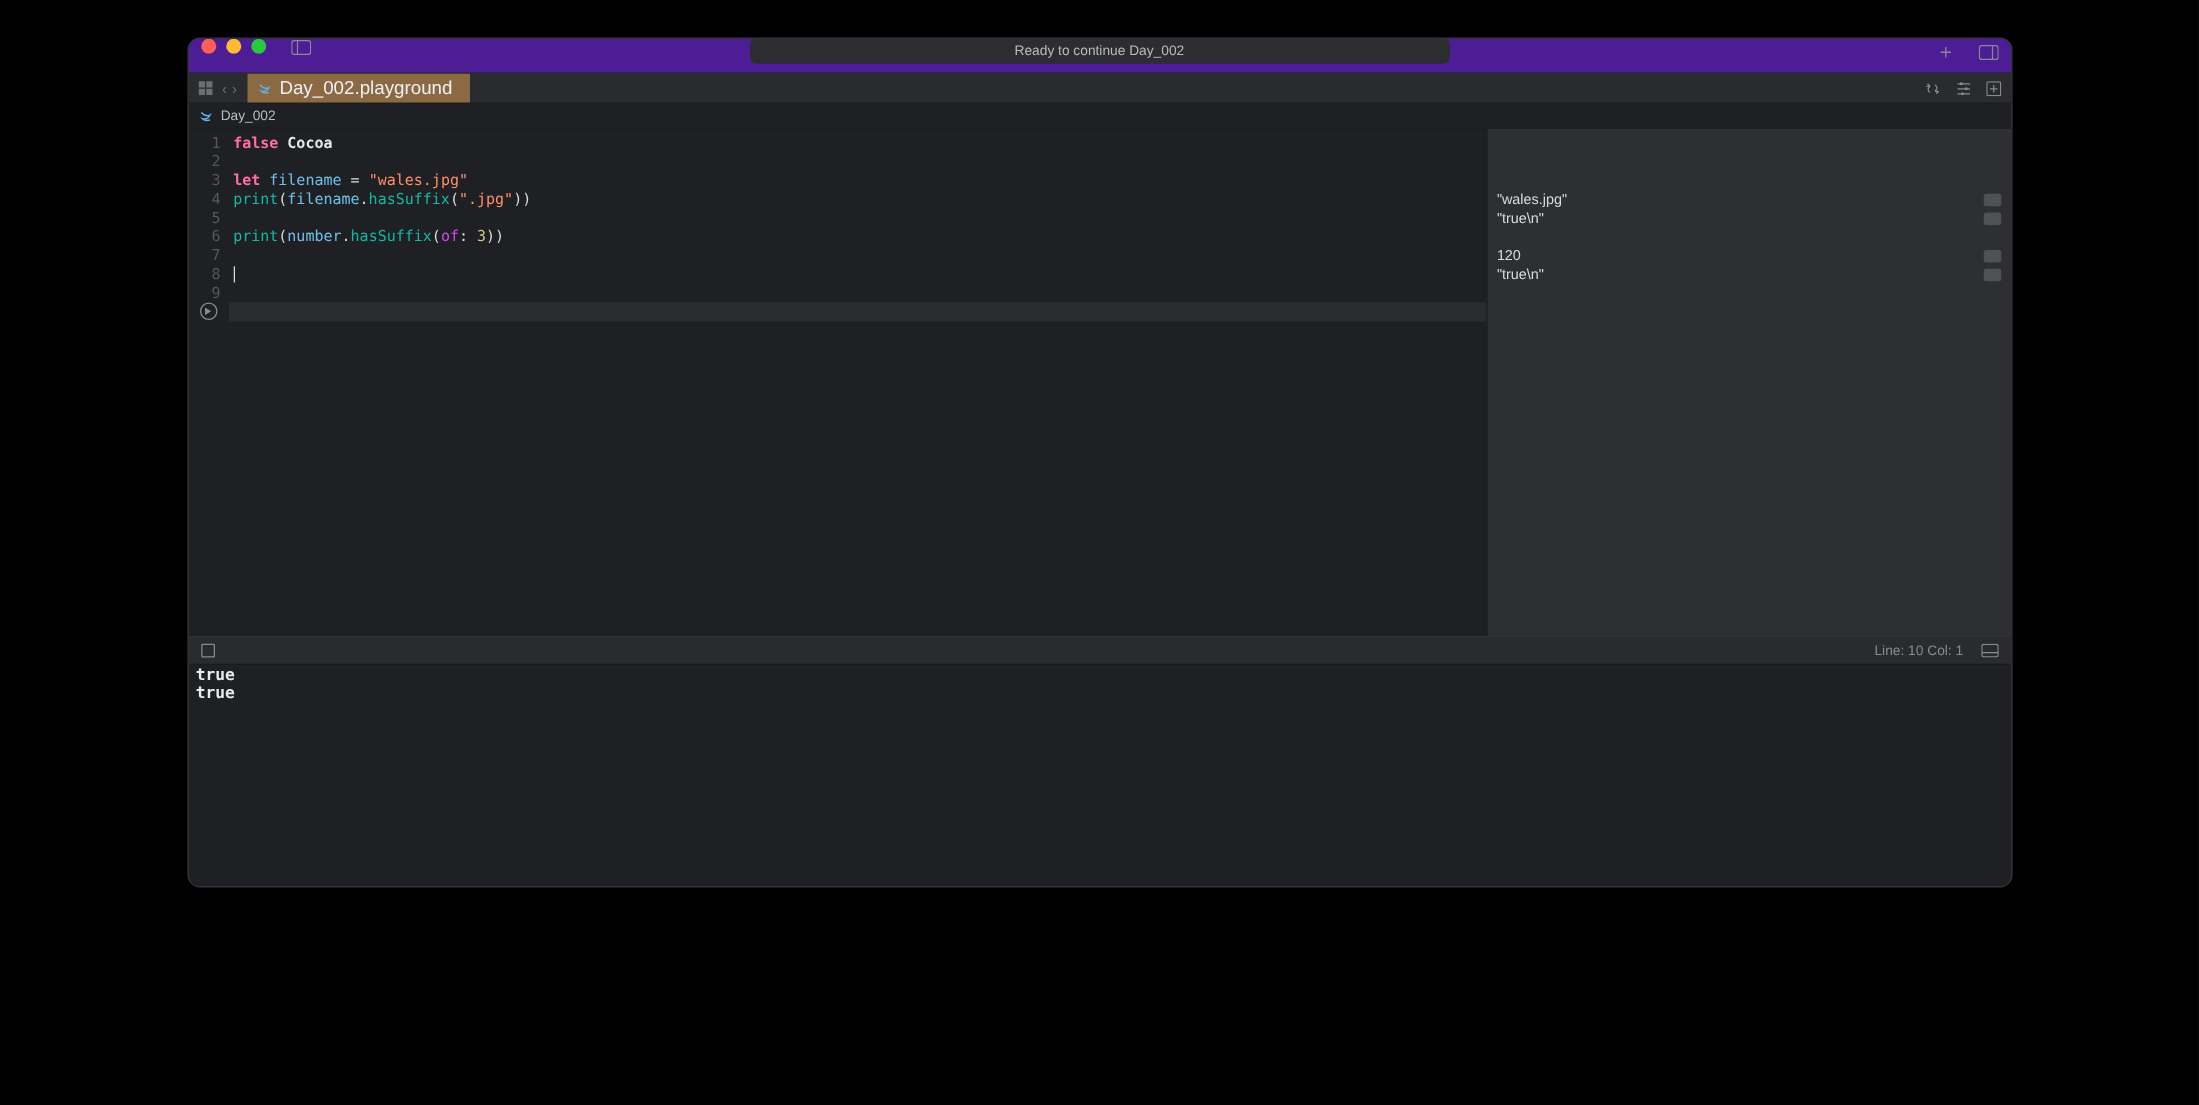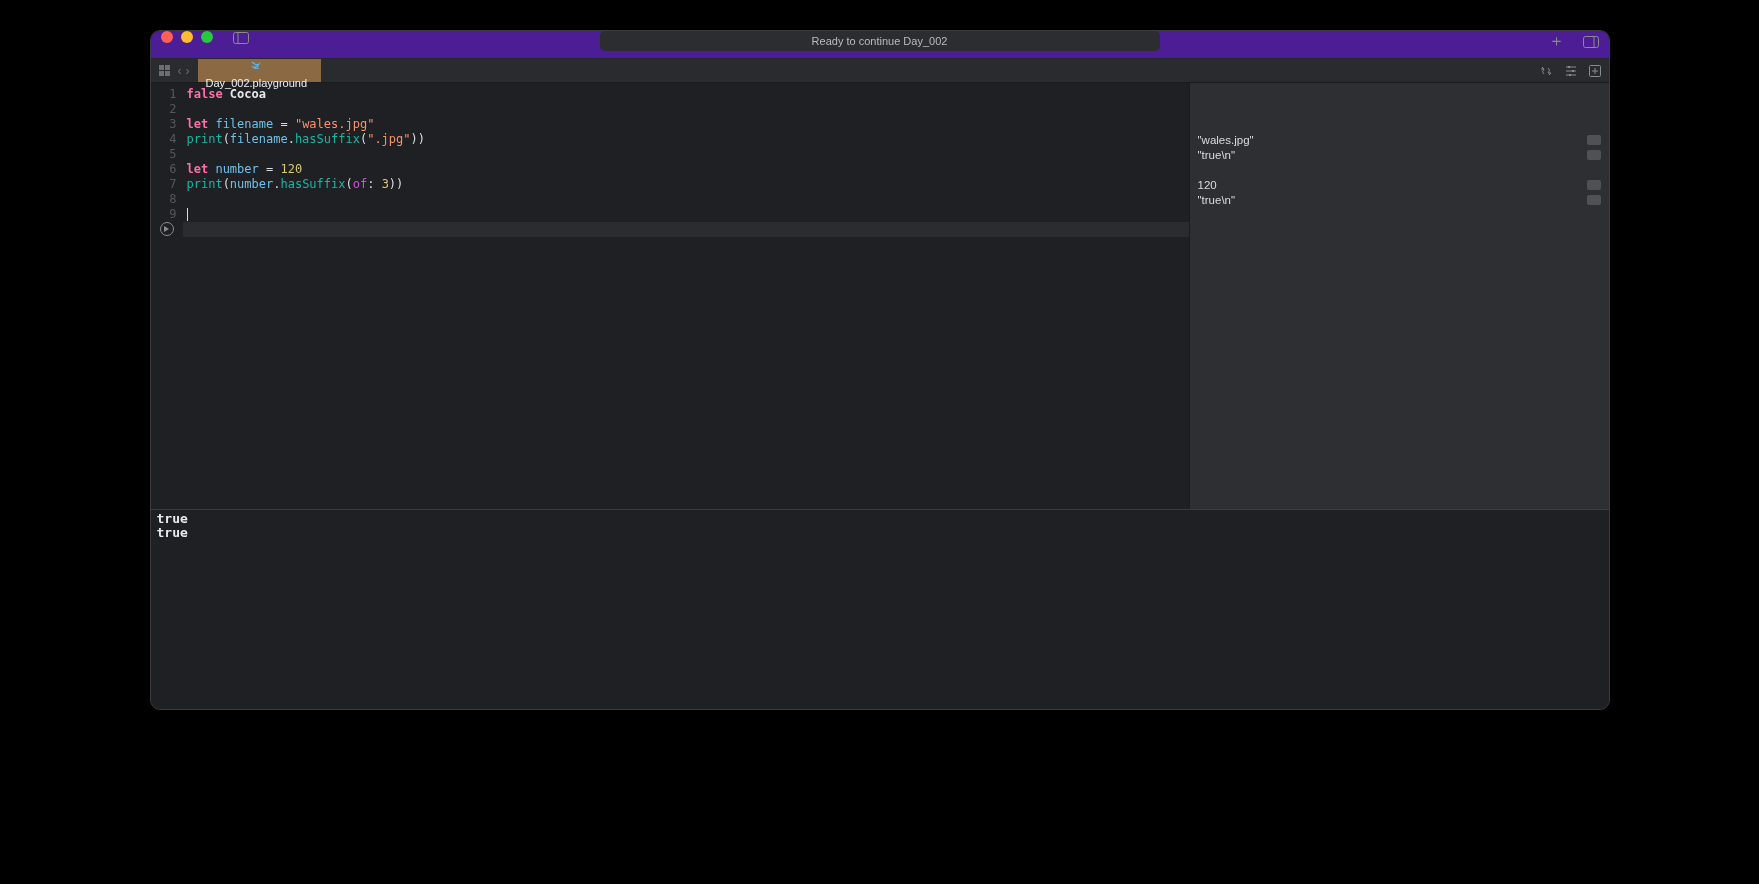--- a/index.html
+++ b/index.html
@@ -92,23 +92,22 @@
     grid-template-rows: 5px 5px;
     gap: 1px;
   }
   .apps-icon span { background: #6d6e71; }
   .tab {
     background: #8b6943;
     display: flex;
     align-items: center;
     padding: 0 14px 0 8px;
     gap: 6px;
-    font-size: 11px;
+    font-size: 15px;
     color: #eef0f3;
-    flex-direction: column;
   }
   .swift-icon {
     width: 12px; height: 12px;
     display: inline-flex;
     align-items: center; justify-content: center;
   }
   .tabbar-right {
     position: absolute;
     right: 8px;
     display: flex;
@@ -339,20 +338,28 @@
       <span>
         <svg width="12" height="12" viewBox="0 0 12 12">
             <rect x="0.5" y="0.5" width="11" height="11" rx="1" fill="none" stroke="#8a8b8e"></rect>
             <line x1="6" y1="3" x2="6" y2="9" stroke="#8a8b8e"></line>
             <line x1="3" y1="6" x2="9" y2="6" stroke="#8a8b8e"></line>
           </svg>
       </span>
     </div>
   </div>
 
+  <div class="breadcrumb">
+    <span class="swift-icon">
+      <svg width="12" height="12" viewBox="0 0 12 12">
+          <path d="M2 3 Q6 7 9 5 Q7 9 3 8 Q5 10 9 9" fill="none" stroke="#5fb3e8" stroke-width="1.2"></path>
+        </svg>
+    </span>
+    <span>Day_002</span>
+  </div>
 
   <div class="main">
     <div class="editor-wrap">
       <div class="editor">
         <div class="gutter" id="gutter">
             <div class="ln">1</div>
             <div class="ln">2</div>
             <div class="ln">3</div>
             <div class="ln">4</div>
             <div class="ln">5</div>
@@ -366,21 +373,20 @@
                 <path d="M0 0 L5 3 L0 6 Z" fill="#8a8b8e"></path>
               </svg>
             </div>
           </div>
         <div class="code" id="code">
             <div class="cl"><span class="kw">false</span> <span class="type">Cocoa</span></div>
             <div class="cl"></div>
             <div class="cl"><span class="kw">let</span> <span class="ident">filename</span> <span class="paren">= </span><span class="str">"wales.jpg"</span></div>
             <div class="cl"><span class="fn">print</span><span class="paren">(</span><span class="ident">filename</span><span class="paren">.</span><span class="fn">hasSuffix</span><span class="paren">(</span><span class="str">".jpg"</span><span class="paren">))</span></div>
             <div class="cl"></div>
-            <div class="cl"><span class="kw">let</span> <span class="ident">number</span> <span class="paren">= </span><span class="num">120</span></div>
             <div class="cl"><span class="fn">print</span><span class="paren">(</span><span class="ident">number</span><span class="paren">.</span><span class="fn">hasSuffix</span><span class="paren">(</span><span class="param">of</span><span class="paren">: </span><span class="num">3</span><span class="paren">))</span></div>
             <div class="cl"></div>
             <div class="current-line" style="top: 139px;"></div>
             <div class="cl"><span class="cursor"></span></div>
           </div>
       </div>
     </div>
     <div class="results" id="results" style="padding-top: 49px;">
         <div class="result-line" style="position: absolute; left: 8px; right: 8px; top: 49px;">
           <span>"wales.jpg"</span>
@@ -395,19 +401,31 @@
           <span class="result-toggle"></span>
         </div>
         <div class="result-line" style="position: absolute; left: 8px; right: 8px; top: 109px;">
           <span>"true\n"</span>
           <span class="result-toggle"></span>
         </div>
       </div>
   </div>
 
   <div class="console-wrap">
+    <div class="console-bar">
+      <span class="square-icon"></span>
+      <div class="console-bar-right">
+        <span>Line: 10  Col: 1</span>
+        <span>
+          <svg width="14" height="11" viewBox="0 0 14 11">
+              <rect x="0.5" y="0.5" width="13" height="10" rx="1.5" fill="none" stroke="#8a8b8e"></rect>
+              <line x1="0.5" y1="7" x2="13.5" y2="7" stroke="#8a8b8e"></line>
+            </svg>
+        </span>
+      </div>
+    </div>
     <div class="console" id="console">
         <div>true</div>
         <div>true</div>
       </div>
   </div>
 
 </div>
 
 </body></html>

